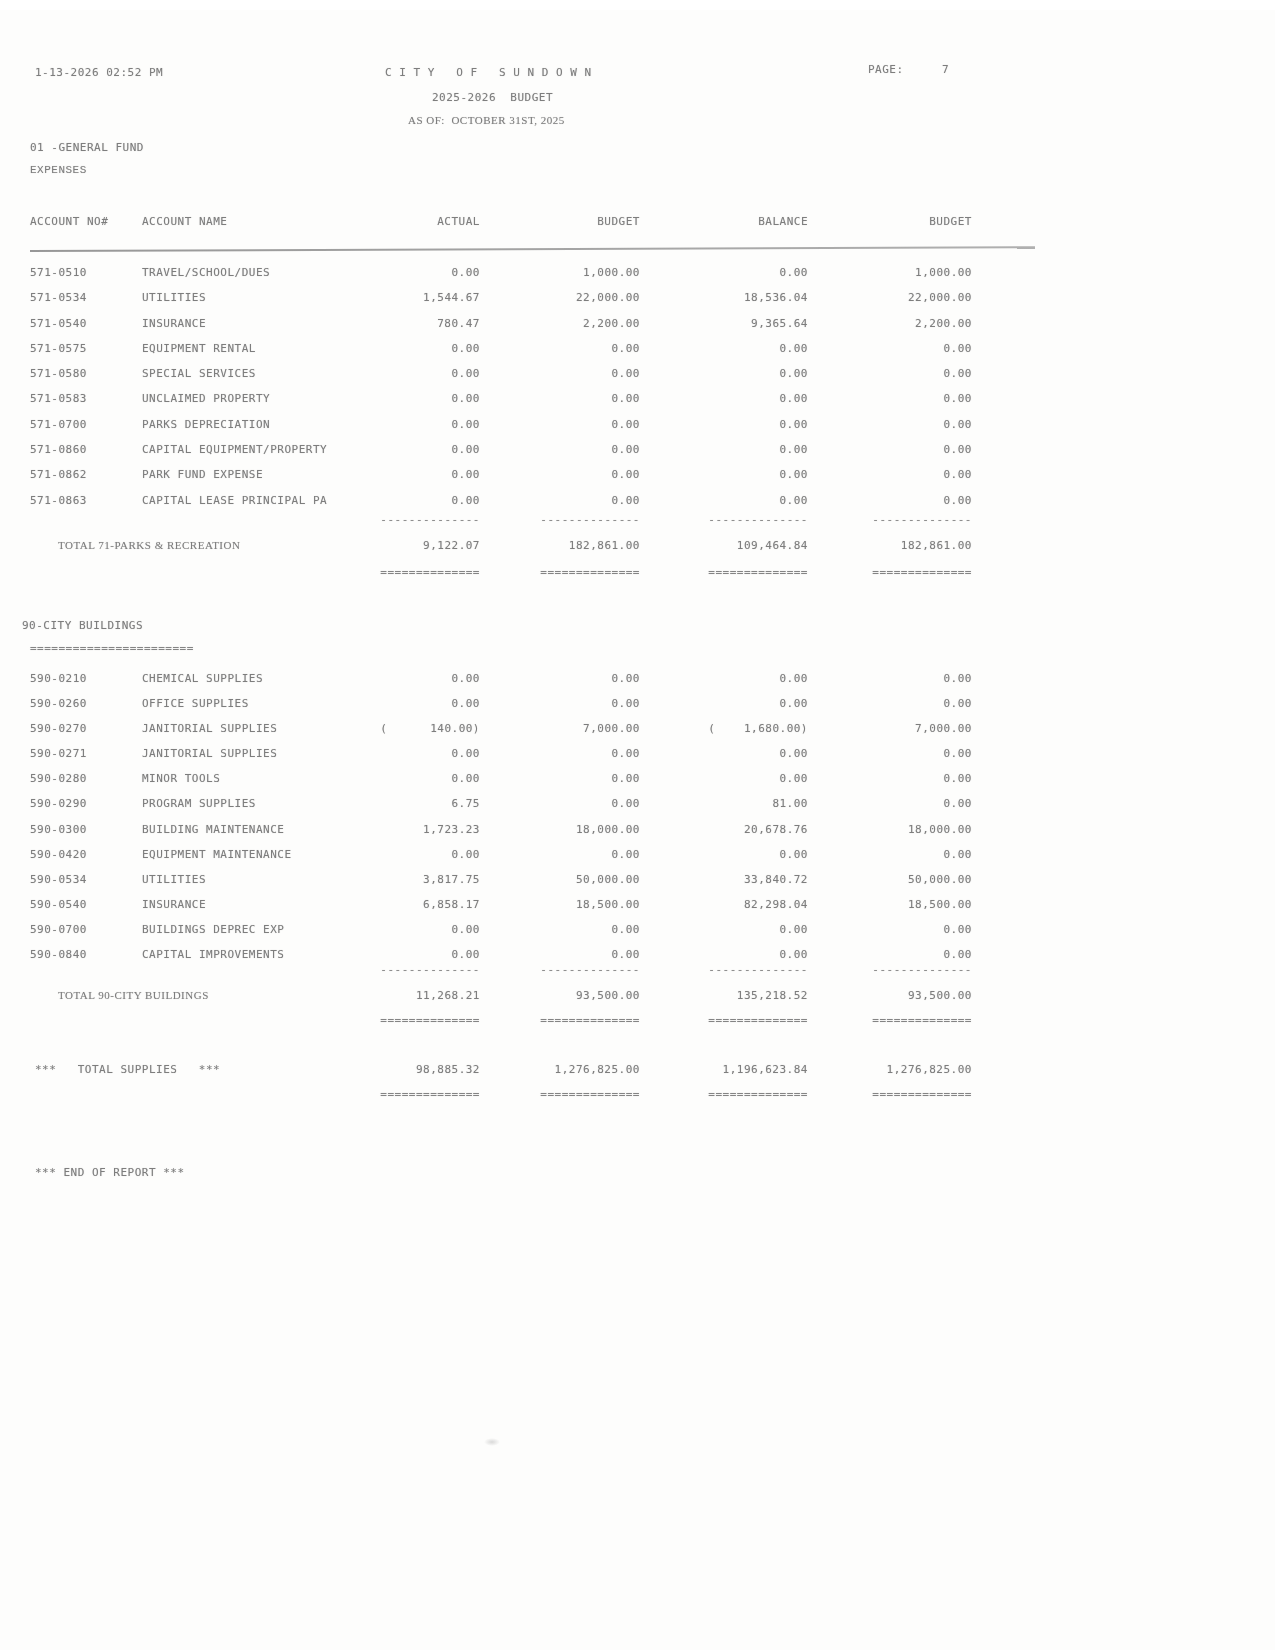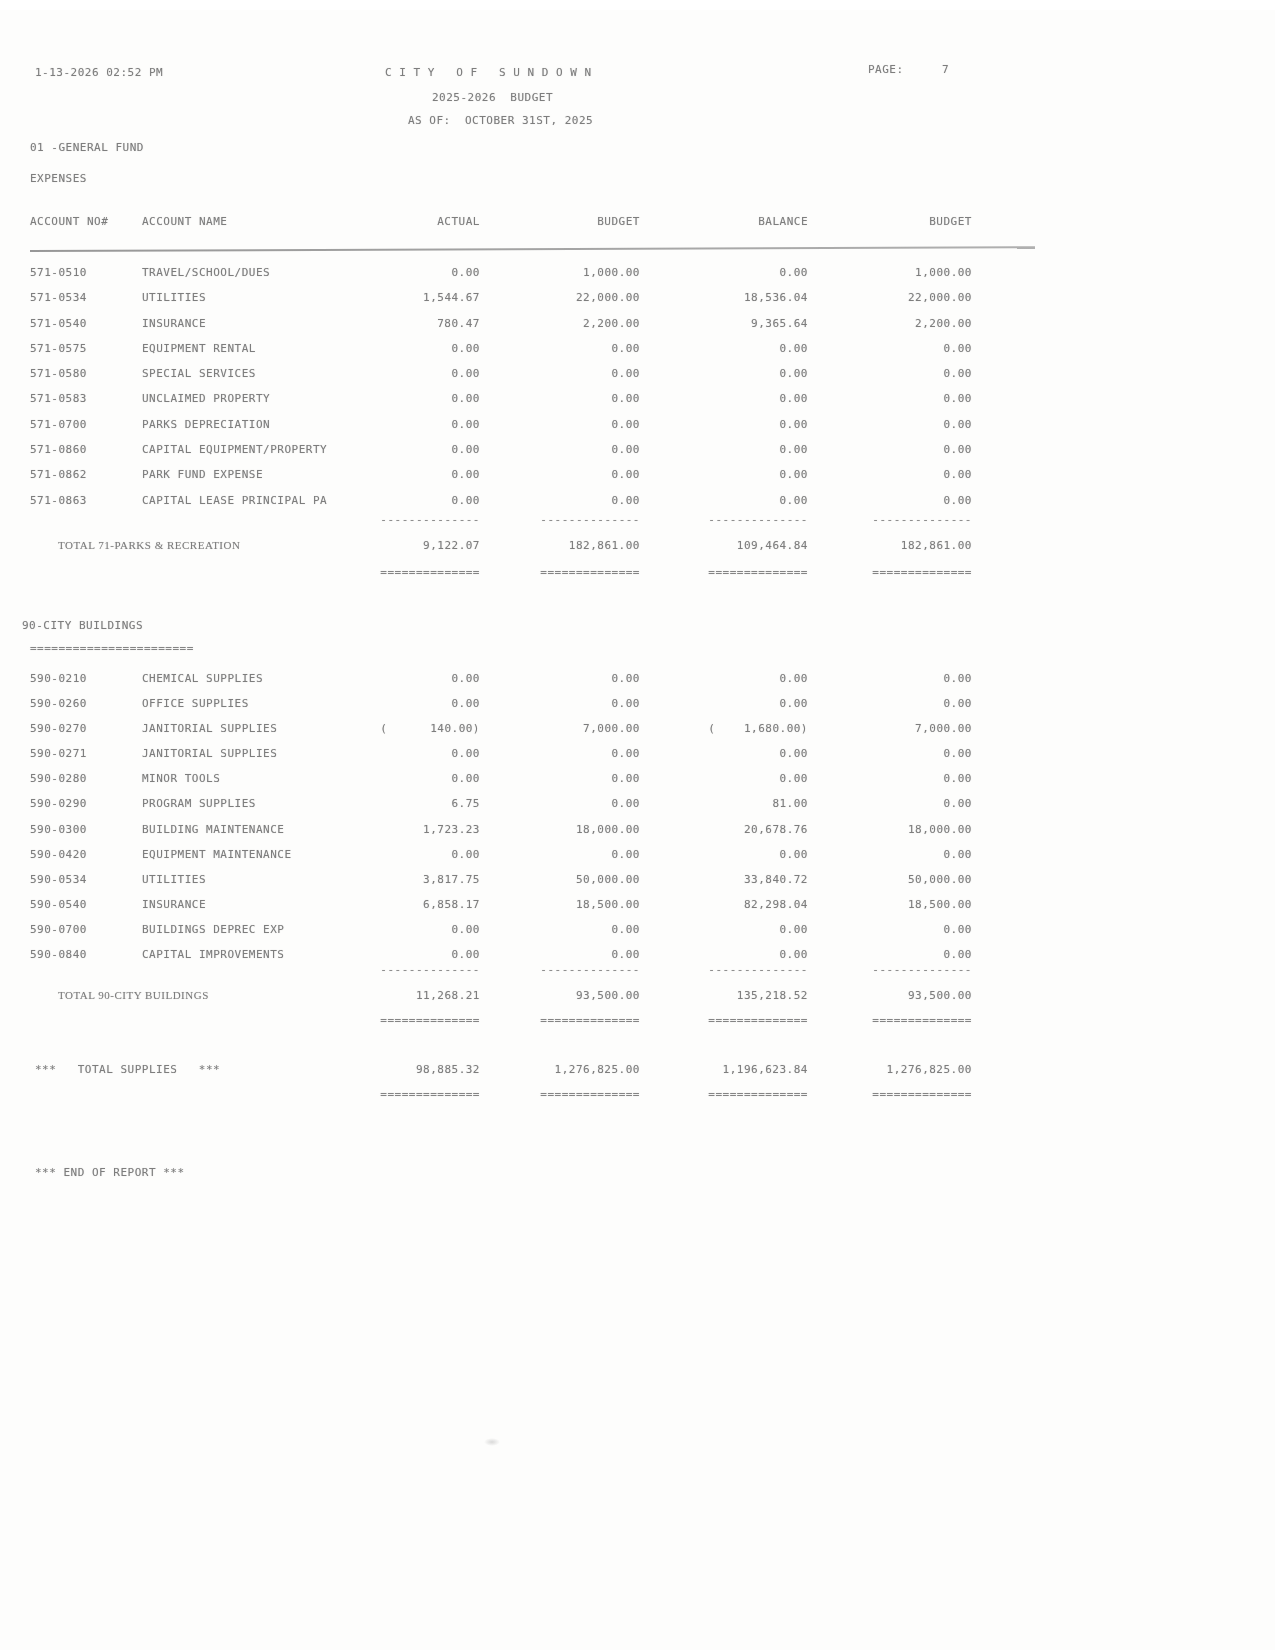--- a/index.html
+++ b/index.html
@@ -72,23 +72,23 @@
 </head>
 <body>
 
 <div class="page">
 
   <div class="abs" style="left:35px; top:55px;">1-13-2026 02:52 PM</div>
   <div class="abs" style="left:385px; top:55px;">C I T Y   O F   S U N D O W N</div>
   <div class="abs" style="left:868px; top:52px;">PAGE:</div>
   <div class="abs" style="left:942px; top:52px;">7</div>
   <div class="abs" style="left:432px; top:80px;">2025-2026  BUDGET</div>
-  <div class="abs" style="left:408px; top:103px;">AS OF:  OCTOBER 31ST, 2025</div>
+  <div class="abs" style="left:408px; top:103px;font-family:Liberation Serif, serif;">AS OF:  OCTOBER 31ST, 2025</div>
   <div class="abs" style="left:30px; top:130px;">01 -GENERAL FUND</div>
-  <div class="abs" style="left:30px; top:161px;">EXPENSES</div>
+  <div class="abs" style="left:30px; top:153px;font-family:Liberation Mono, monospace;">EXPENSES</div>
 
 
   <div class="row abs" style="left:30px; top:204px; width:942px;">
     <div class="c">ACCOUNT NO#</div>
     <div class="c">ACCOUNT NAME</div>
     <div class="c num">ACTUAL</div>
     <div class="c num">BUDGET</div>
     <div class="c num">BALANCE</div>
     <div class="c num">BUDGET</div>
   </div>

